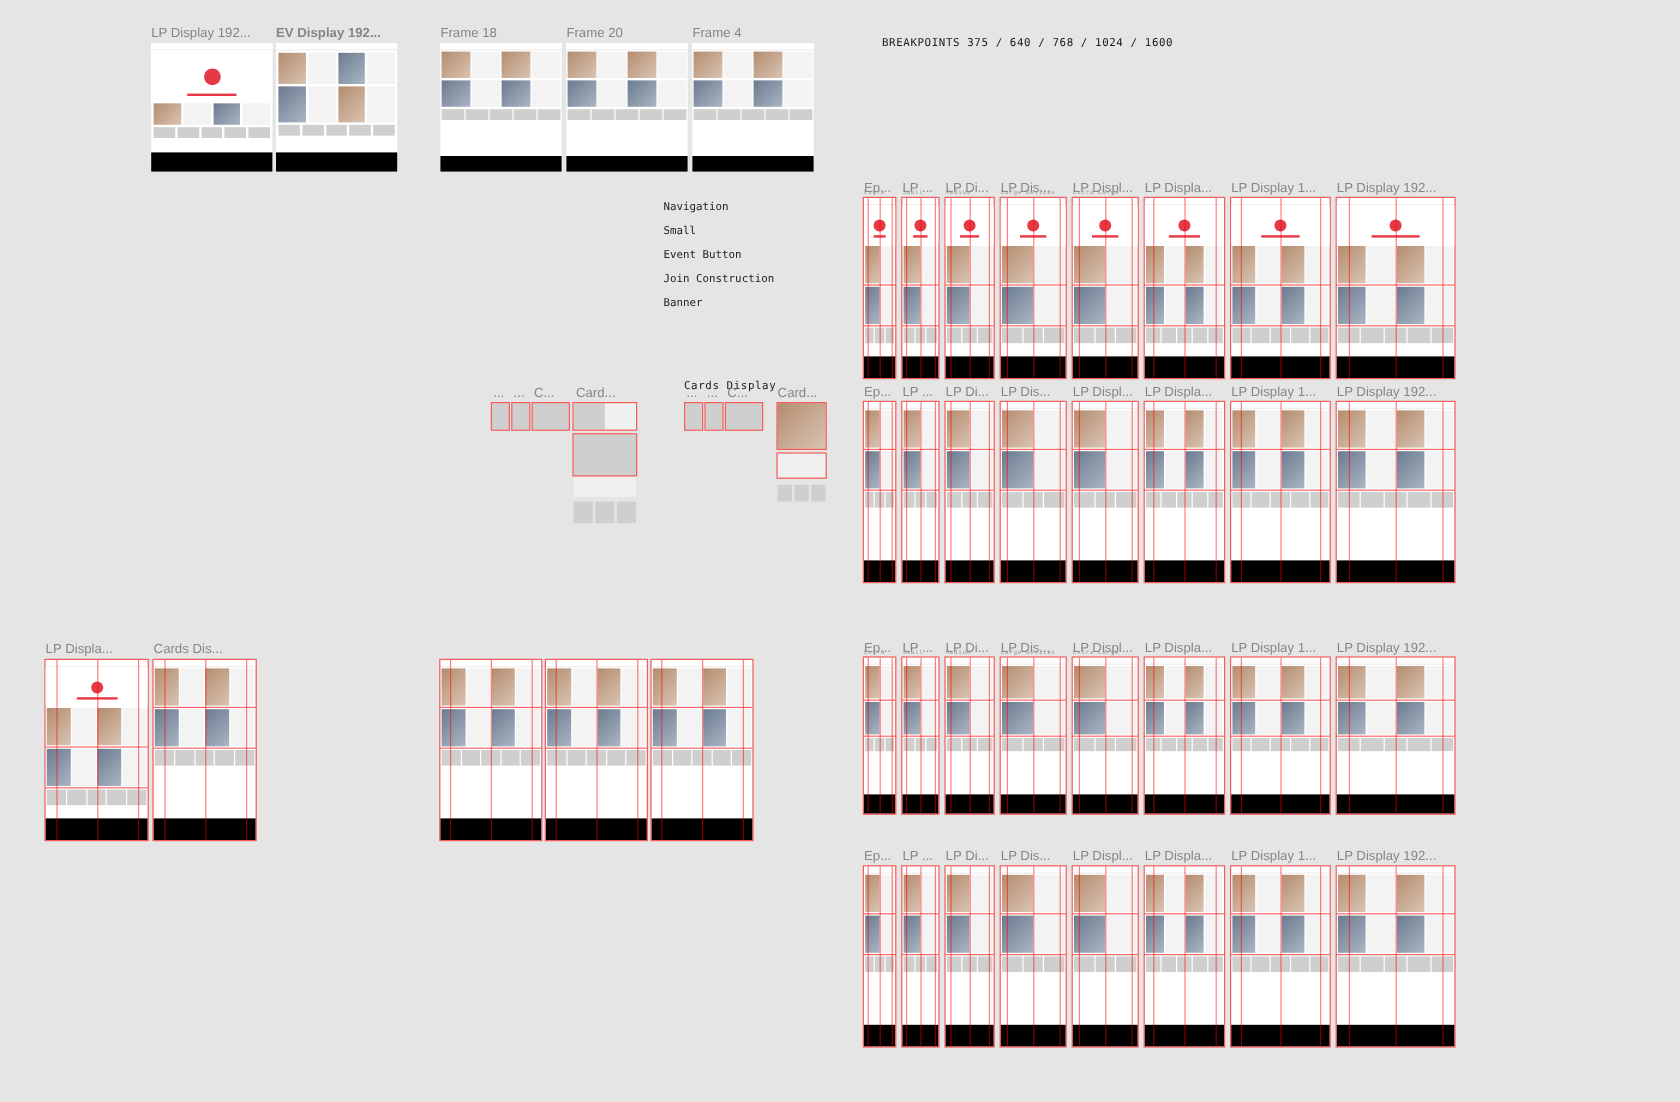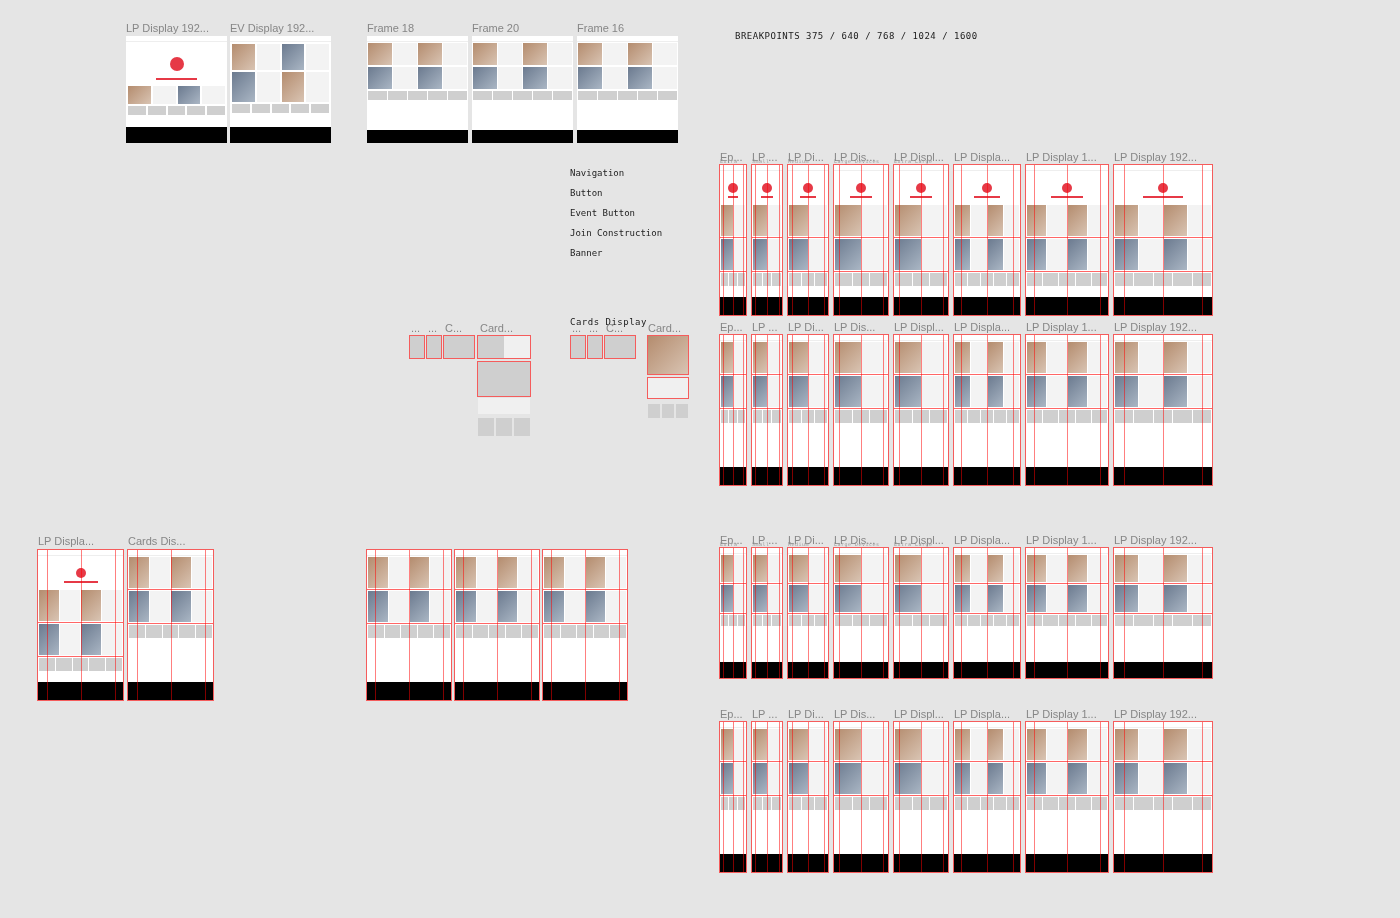--- a/index.html
+++ b/index.html
@@ -66,21 +66,21 @@
   .mini.photo { background: linear-gradient(135deg,#b48c6e,#d9c4b3); }
 
   .abs { position:absolute; }
 </style>
 </head>
 <body>
 
 <div class="breakpoints mono">BREAKPOINTS 375 / 640 / 768 / 1024 / 1600</div>
 
 <div class="frame-label" style="left:126px; top:22px; width:95px;">LP Display 192...</div>
-<div class="frame-label" style="left:230px; top:22px; width:95px;">EV Display 192...</div>
+<div class="frame-label" style="left:230px; top:22px; width:95px;font-weight:bold;">EV Display 192...</div>
 
 <div class="thumb" style="left:126px; top:36px; width:101px; height:107px;">
   <div class="header"></div>
   <div class="hero" style="height:44px;">
     <div class="dot"></div>
     <div class="line"></div>
   </div>
   <div class="row" style="height:18px; padding:0 2px; gap:2px;">
     <div class="photo"></div>
     <div class="text"></div>
@@ -116,21 +116,21 @@
     <div class="card"></div>
     <div class="card"></div>
     <div class="card"></div>
     <div class="card"></div>
   </div>
   <div class="footer" style="height:16px;"></div>
 </div>
 
 <div class="frame-label" style="left:367px; top:22px; width:95px;">Frame 18</div>
 <div class="frame-label" style="left:472px; top:22px; width:95px;">Frame 20</div>
-<div class="frame-label" style="left:577px; top:22px; width:95px;">Frame 16</div>
+<div class="frame-label" style="left:577px; top:22px; width:95px;">Frame 4</div>
 
 <div id="frame11-slot" class="abs" style="left:367px; top:36px;">
     <div class="thumb" style="width: 101px; height: 107px;">
       <div class="header"></div>
       <div class="row" style="height: 24px; padding: 1px; gap: 1px;">
         <div class="photo"></div>
         <div class="text"></div>
         <div class="photo"></div>
         <div class="text"></div>
       </div>
@@ -194,23 +194,23 @@
         <div class="card"></div>
         <div class="card"></div>
         <div class="card"></div>
         <div class="card"></div>
         <div class="card"></div>
       </div>
       <div class="footer" style="height: 13px;"></div>
     </div>
   </div>
 
-<div class="text-list" style="left:570px; top:163px;">
+<div class="text-list" style="left:553px; top:163px;">
   <div>Navigation</div>
-  <div>Button</div>
+  <div>Small</div>
   <div>Event Button</div>
   <div>Join Construction</div>
   <div>Banner</div>
 </div>
 
 <div class="frame-label" style="left:411px; top:322px; width:14px;">...</div>
 <div class="frame-label" style="left:428px; top:322px; width:14px;">...</div>
 <div class="frame-label" style="left:445px; top:322px; width:26px;">C...</div>
 <div class="frame-label" style="left:480px; top:322px; width:48px;">Card...</div>
 

